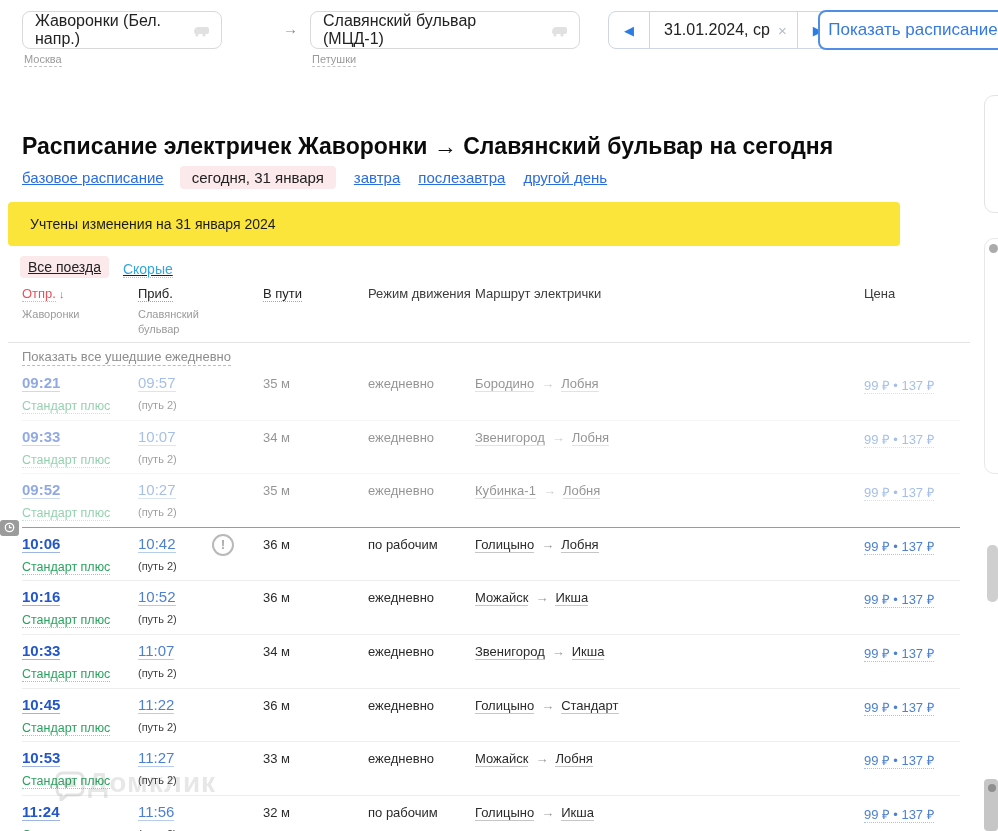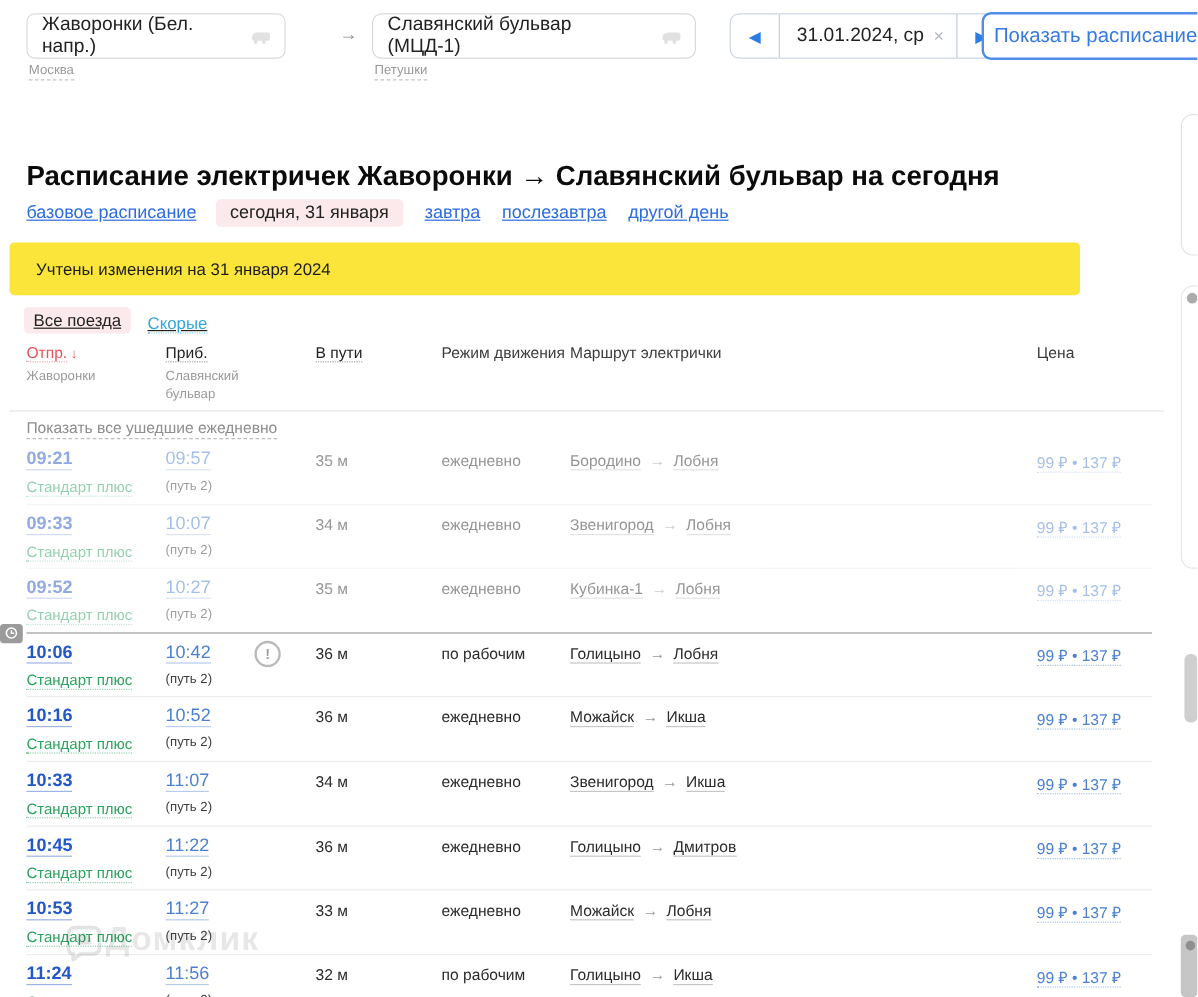--- a/index.html
+++ b/index.html
@@ -3,21 +3,21 @@
 <meta charset="utf-8">
 <style>
   html,body{margin:0;padding:0;background:#fff;}
   .page{position:relative;width:998px;height:831px;overflow:hidden;background:#fff;
         font-family:"Liberation Sans",sans-serif;color:#222;}
 
   
   .station-box{position:absolute;box-sizing:border-box;height:38px;border:1px solid #d9d9d9;
                border-radius:8px;display:flex;align-items:center;justify-content:space-between;
                padding:0 10px 0 12px;font-size:16px;color:#222;background:#fff;}
-  .sb-from{left:22px;top:11px;width:216px;border-radius:7px;}
+  .sb-from{left:22px;top:11px;width:200px;}
   .sb-to{left:310px;top:11px;width:270px;}
   .train-ico{width:20px;height:14px;opacity:.45;flex:0 0 auto;margin-left:8px;}
   .region{position:absolute;font-size:11px;color:#9a9a9a;border-bottom:1px dashed #c4c4c4;line-height:13px;}
   .rg-from{left:24px;top:53px;}
   .rg-to{left:312px;top:53px;}
   .between-arrow{position:absolute;left:283px;top:20px;color:#8d8d8d;font-size:15px;}
 
   .date-group{position:absolute;left:608px;top:11px;display:flex;height:38px;}
   .date-btn{box-sizing:border-box;width:42px;height:38px;border:1px solid #ccd6e4;background:#fff;
             color:#2b7de1;font-size:13px;display:flex;align-items:center;justify-content:center;cursor:pointer;}
@@ -329,21 +329,21 @@
       <div><a class="train-class">Стандарт плюс</a></div>
     </div>
     <div class="cell c-arr">
       <a class="time arr-time">11:22</a>
       <div class="track">(путь 2)</div>
     </div>
 
     <div class="cell c-dur">36 м</div>
     <div class="cell c-mode">ежедневно</div>
     <div class="cell c-route">
-      <a class="station">Голицыно</a><span class="route-arrow">→</span><a class="station">Дмитров</a>
+      <a class="station">Голицыно</a><span class="route-arrow">→</span><a class="station">Стандарт</a>
     </div>
     <div class="cell c-price">
       <a class="price-link">99 ₽ • 137 ₽</a>
     </div>
   </div>
 
   <div class="row">
     <div class="cell c-dep">
       <a class="time dep-time">10:53</a>
       <div><a class="train-class">Стандарт плюс</a></div>

